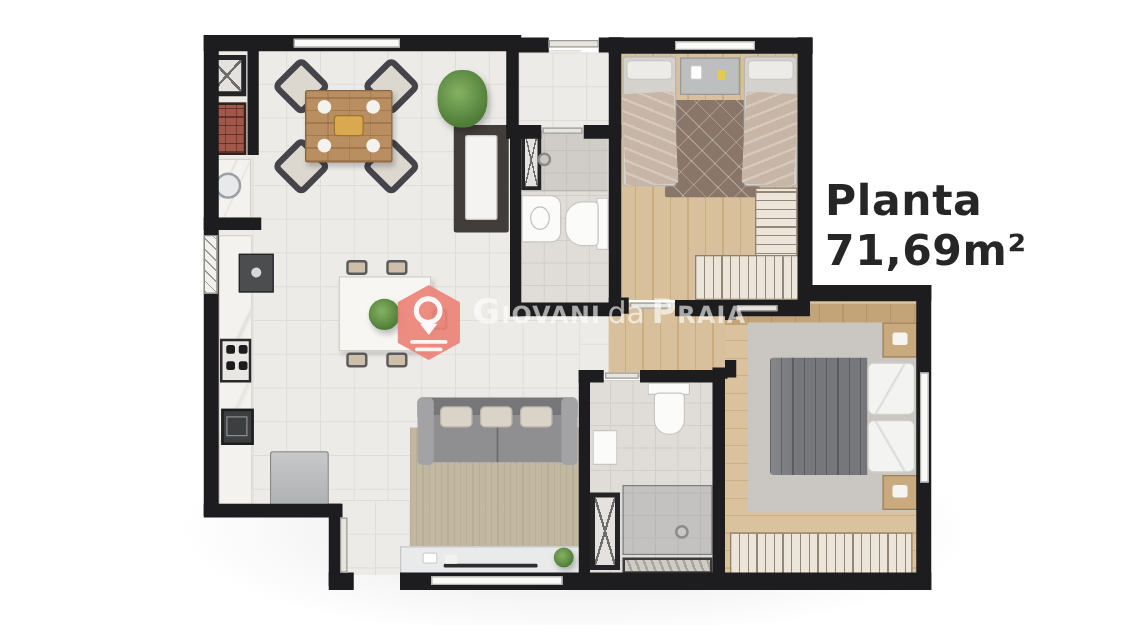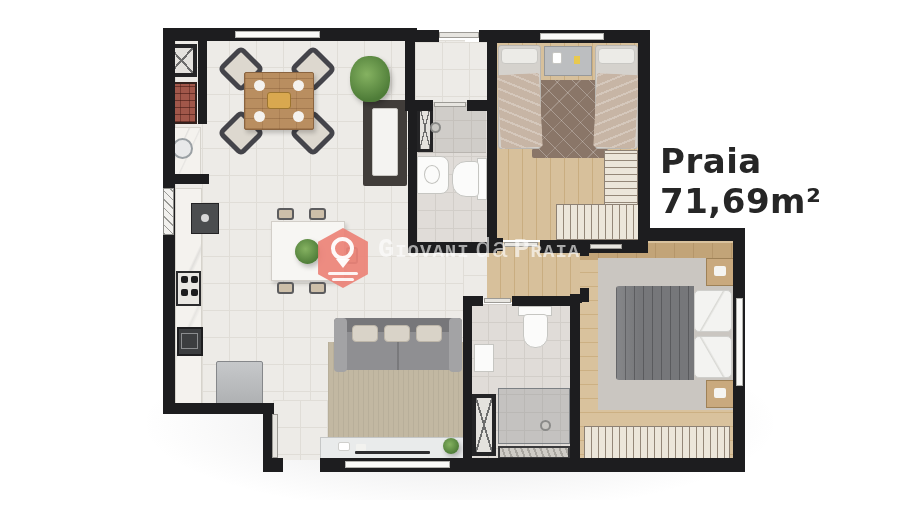--- a/index.html
+++ b/index.html
@@ -44,21 +44,21 @@
   .wc{background:#fbfbfa;border:1px solid #c6c6c2;box-sizing:border-box;}
   .chair{position:absolute;z-index:14;width:34px;height:34px;background:#ddd8cf;border:5px solid #44444a;
          border-radius:6px;transform:rotate(45deg);box-sizing:border-box;}
   .stool{position:absolute;z-index:15;background:#cdbfa9;border:2px solid #5c5c5e;border-radius:3px;box-sizing:border-box;}
   .plant{position:absolute;z-index:22;border-radius:50%;
          background:radial-gradient(circle at 42% 40%,#85b261,#4e7c38 72%);
          box-shadow:2px 3px 5px rgba(0,0,0,.25);}
   .pillow{position:absolute;z-index:18;background:#d9d3c8;border:1px solid #bdb6a9;border-radius:4px;box-sizing:border-box;}
   .drain{position:absolute;z-index:21;border:2px solid #8a8a88;border-radius:50%;background:#c9c7c3;box-sizing:border-box;}
   
-  .wm-text{color:rgba(255,255,255,0.62);white-space:nowrap;font-family:Liberation Mono, monospace;}
+  .wm-text{color:rgba(255,255,255,0.62);white-space:nowrap;}
   .wm-logo{position:absolute;clip-path:polygon(50% 0%,93% 23%,93% 77%,50% 100%,7% 77%,7% 23%);
            background:rgba(236,130,119,0.92);}
   .title{position:absolute;color:#262626;font-weight:600;letter-spacing:.5px;}
 </style>
 </head>
 <body>
 
 <div class="screen">
 
   <div class="abs shadow" style="left:130px;top:330px;width:660px;height:170px;
@@ -223,20 +223,20 @@
 
   <div class="mark" style="left:312px;top:226px;width:300px;height:58px;">
     <div class="wm-logo" style="left:2px;top:2px;width:58px;height:60px;">
       <div class="abs" style="left:17px;top:9px;width:23px;height:23px;border:4px solid rgba(255,255,255,.95);border-radius:50%;box-sizing:border-box;"></div>
       <div class="abs" style="left:22px;top:31px;width:0;height:0;border-left:7px solid transparent;border-right:7px solid transparent;border-top:9px solid rgba(255,255,255,.95);"></div>
       <div class="abs" style="left:14px;top:44px;width:30px;height:3px;background:rgba(255,255,255,.9);border-radius:2px;"></div>
       <div class="abs" style="left:18px;top:50px;width:22px;height:3px;background:rgba(255,255,255,.9);border-radius:2px;"></div>
     </div>
     <div class="abs" style="left:66px;top:8px;width:234px;">
       <span class="wm-text" style="font-size:27px;font-weight:600;letter-spacing:1px;font-variant:small-caps;text-transform:capitalize;">Giovani</span>
-      <span class="wm-text" style="font-size:28px;font-weight:500;">da</span>
+      <span class="wm-text" style="font-size:24px;font-weight:500;">da</span>
       <span class="wm-text" style="font-size:27px;font-weight:600;letter-spacing:1px;font-variant:small-caps;text-transform:capitalize;">Praia</span>
     </div>
   </div>
 
-  <div class="title" style="left:660px;top:141px;font-size:34px;">Praia 71,69m²</div>
+  <div class="title" style="left:660px;top:141px;font-size:34px;">Planta 71,69m²</div>
 
 </div>
 
 </body></html>

